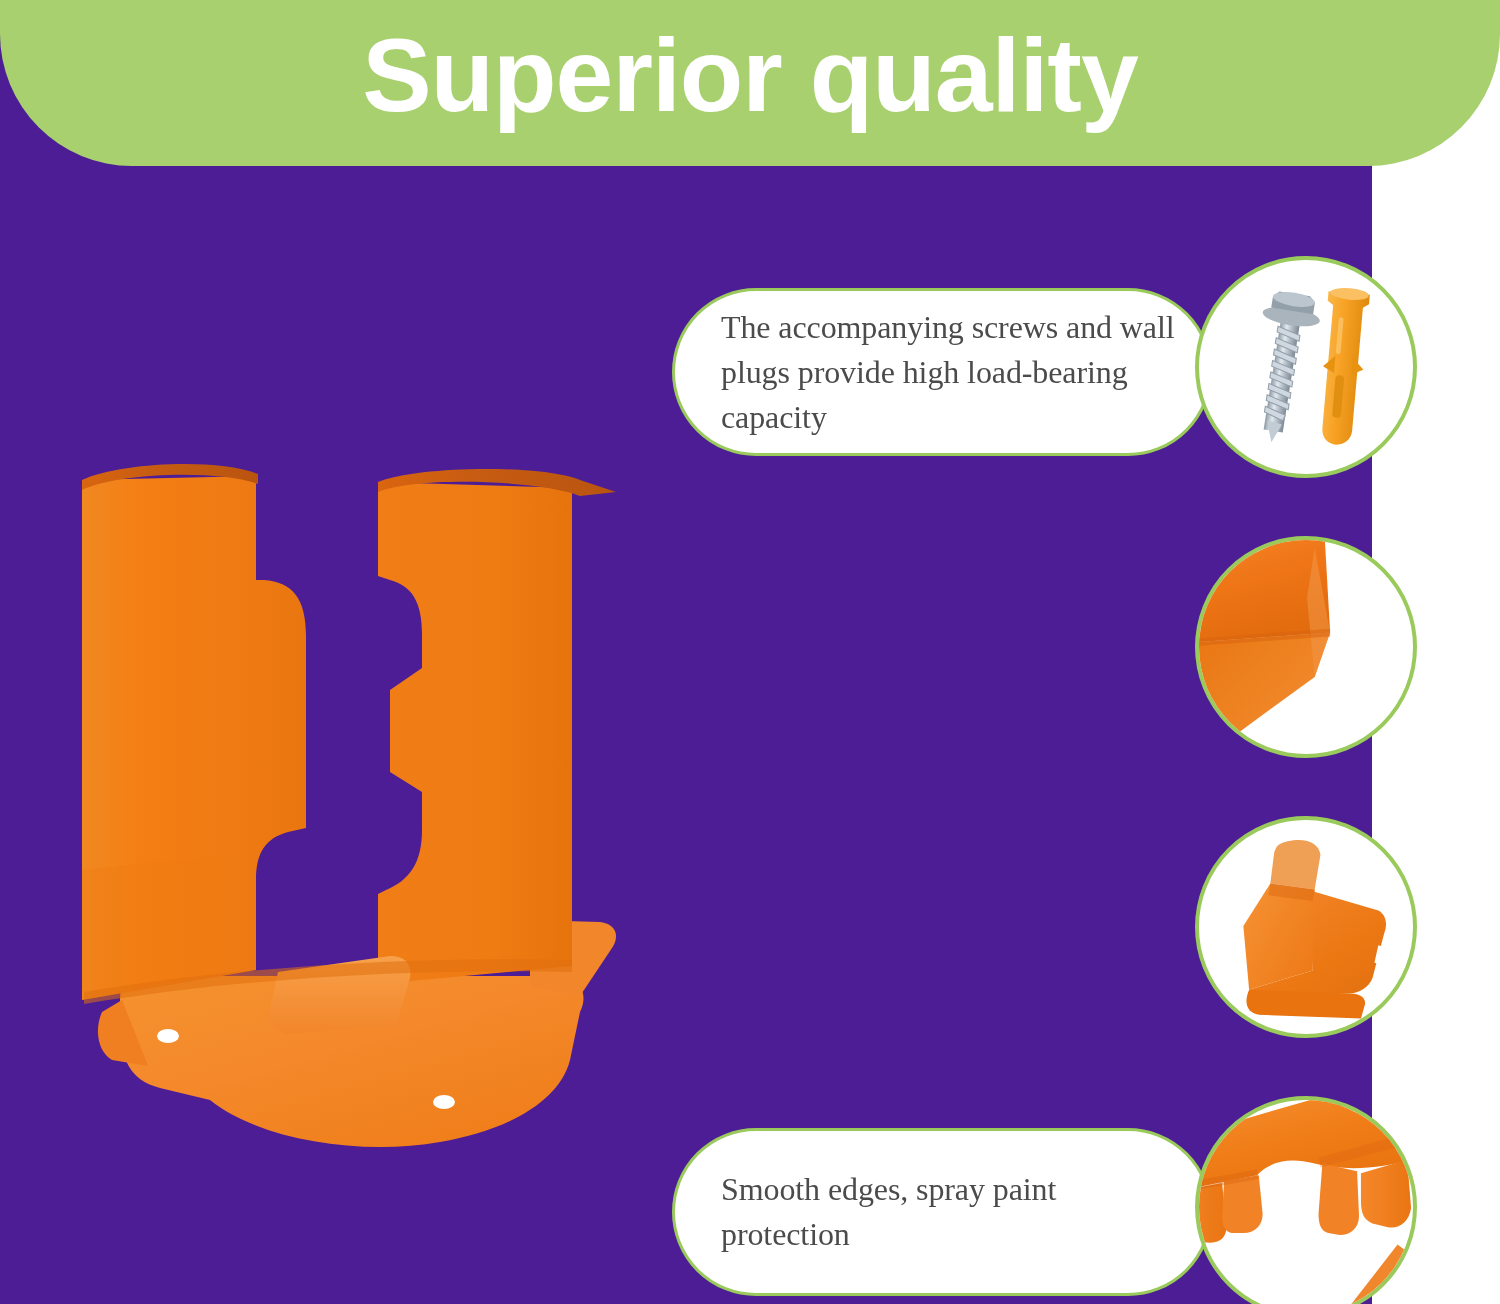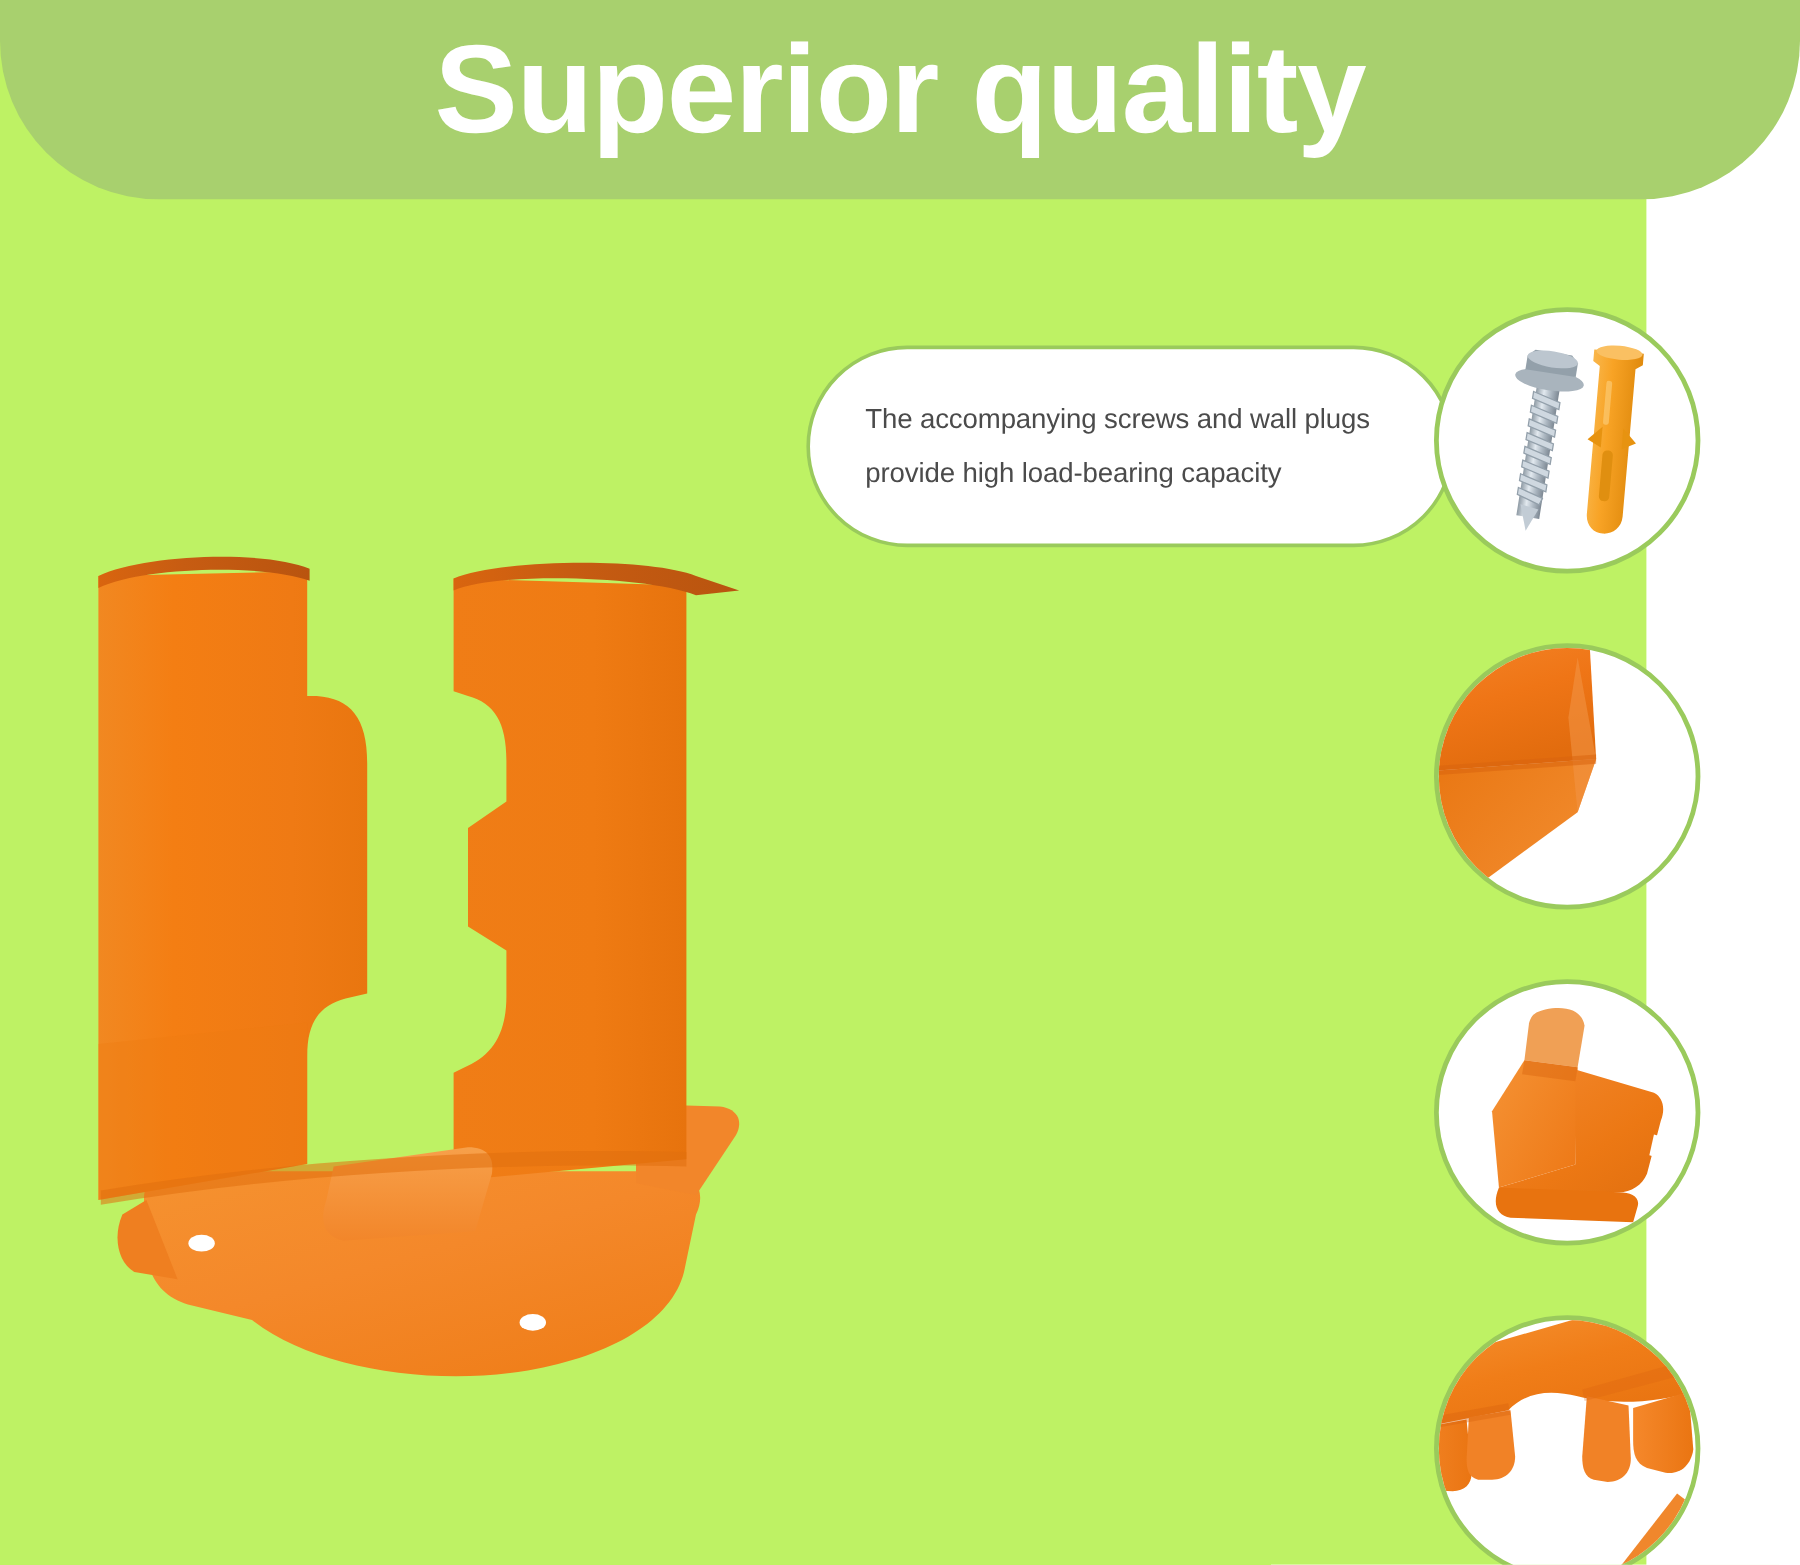--- a/index.html
+++ b/index.html
@@ -9,21 +9,21 @@
     height: 1304px;
     background: #ffffff;
     font-family: "Liberation Sans", sans-serif;
     overflow: hidden;
   }
 
   #page {
     position: relative;
     width: 1372px;
     height: 1304px;
-    background: #bef264;
+    background: #4c1d95;
   }
 
   
   .banner {
     position: absolute;
     left: 0;
     top: 0;
     width: 1500px;
     height: 166px;
     background: #a8d06e;
@@ -87,25 +87,26 @@
     height: 168px;
     border: 3px solid #9aca5c;
     border-radius: 84px;
     background: #ffffff;
     display: flex;
     align-items: center;
     z-index: 1;
   }
   .feature-text {
     color: #4b4b4b;
-    font-size: 23px;
+    font-size: 32px;
     line-height: 45px;
     padding-left: 46px;
     padding-right: 26px;
     letter-spacing: -0.1px;
+    font-family: Liberation Serif, serif;
   }
 
   .feature-circle {
     position: absolute;
     left: 535px;
     top: 8px;
     width: 222px;
     height: 222px;
     border: 4px solid #9aca5c;
     border-radius: 50%;
@@ -318,20 +319,23 @@
 
           <path d="M 52 176 L 156 180 C 166 180 174 184 172 192 L 168 206 L 62 202 C 50 200 46 190 52 176 Z" fill="#e8730f"></path>
 
           <path d="M 186 130 L 200 134 L 196 152 L 182 148 Z" fill="#ffffff"></path>
           <path d="M 74 66 L 120 72 L 118 84 L 72 78 Z" fill="#d9650f" opacity="0.45"></path>
         </svg>
       </div>
     </div>
 
     <div class="feature-row r3">
+      <div class="feature-box">
+        <div class="feature-text">Smooth edges, spray paint protection</div>
+      </div>
       <div class="feature-circle">
         <svg viewBox="0 0 222 222" xmlns="http://www.w3.org/2000/svg">
           <defs>
             <linearGradient id="nt1" x1="0" y1="0" x2="0.6" y2="1">
               <stop offset="0%" stop-color="#f69434"></stop>
               <stop offset="55%" stop-color="#f07d18"></stop>
               <stop offset="100%" stop-color="#e87310"></stop>
             </linearGradient>
             <linearGradient id="nt2" x1="0" y1="0" x2="1" y2="0">
               <stop offset="0%" stop-color="#f5882b"></stop>

